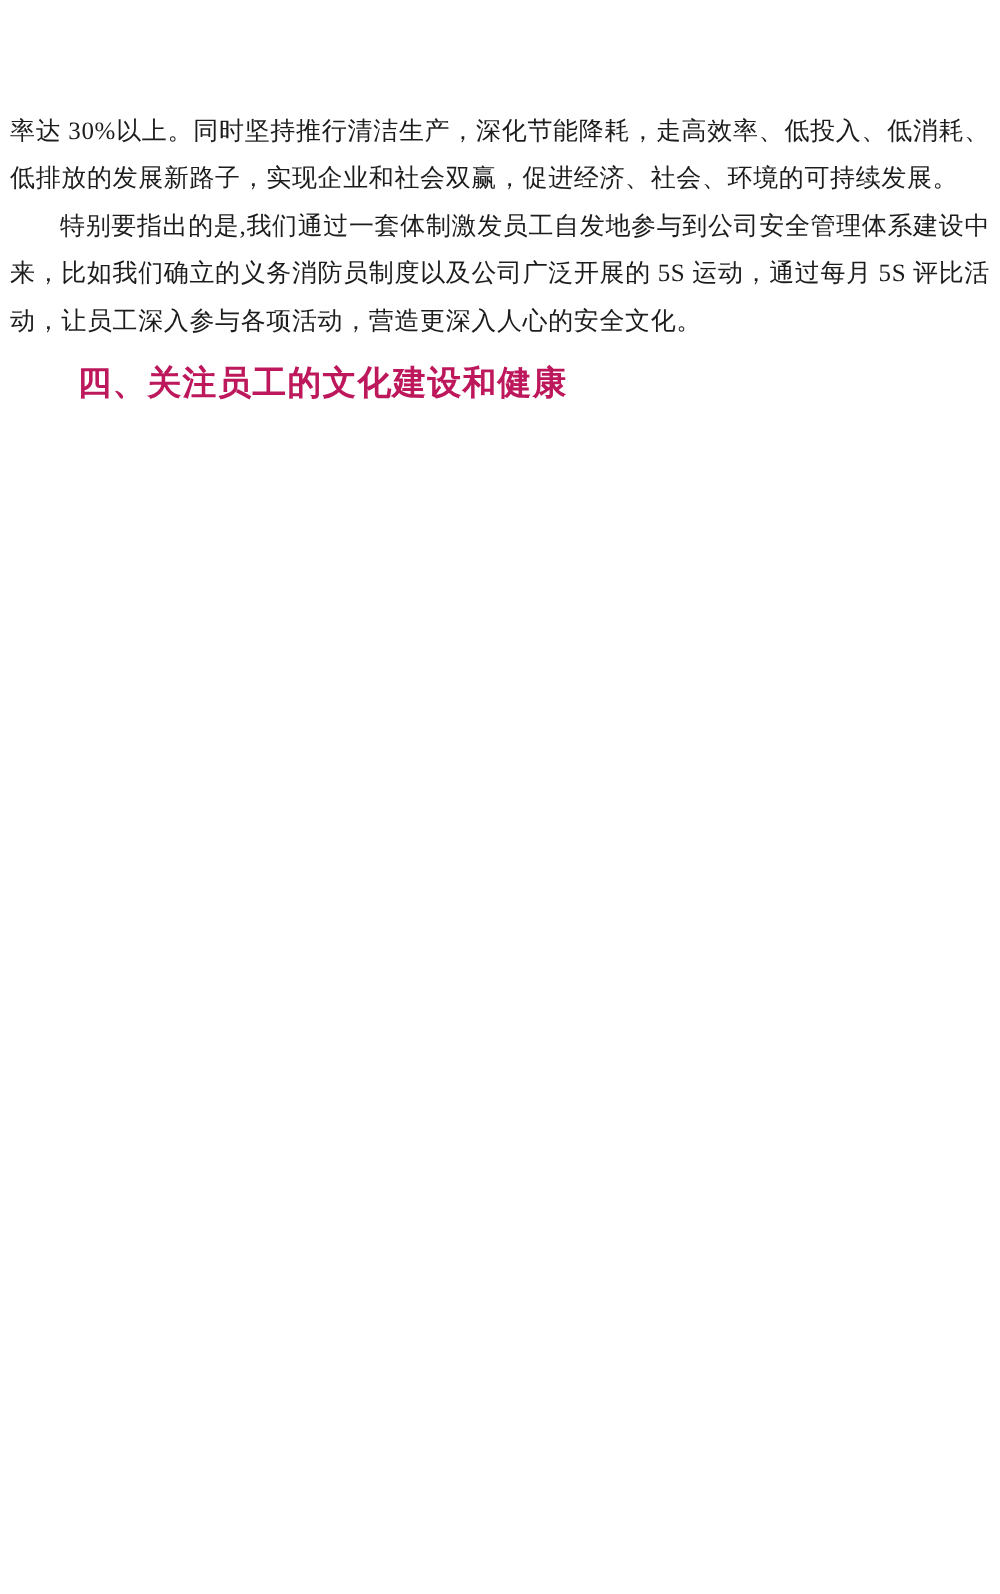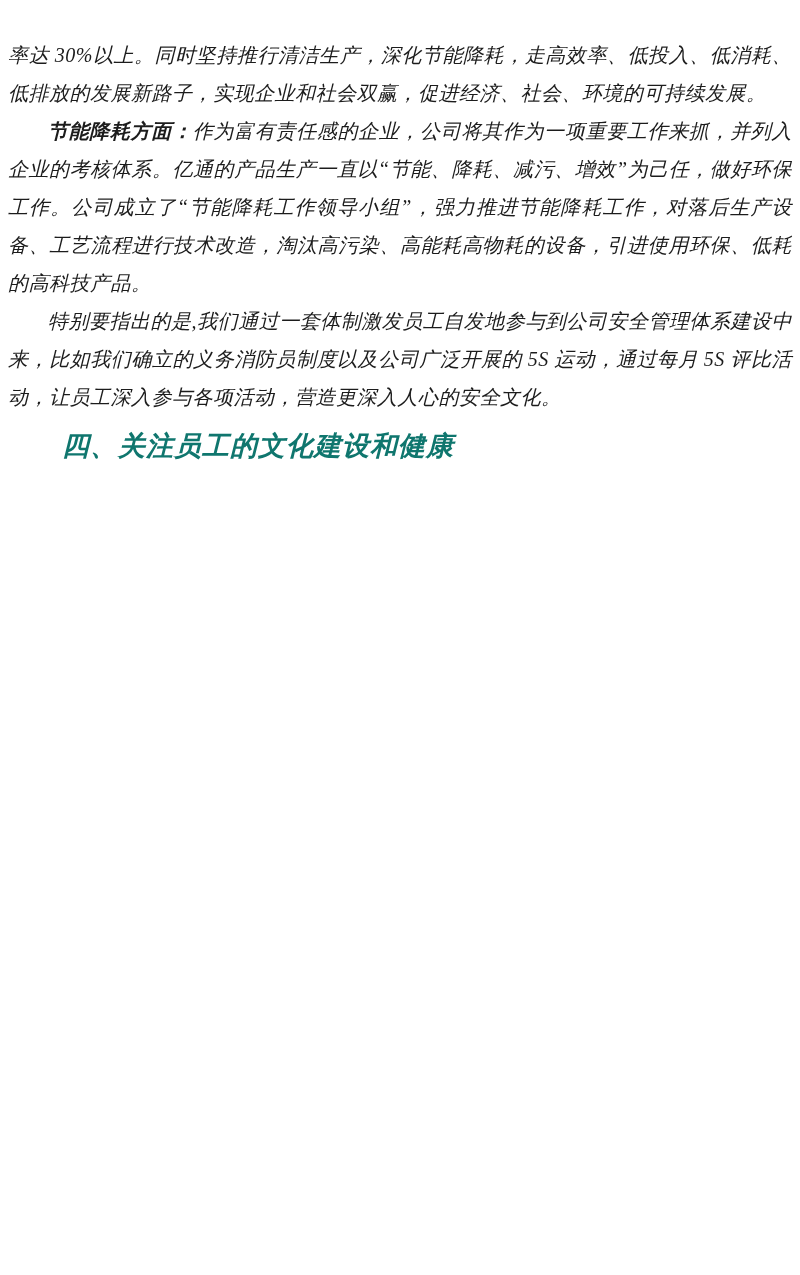--- a/index.html
+++ b/index.html
@@ -8,24 +8,23 @@
     background: #ffffff;
   }
   .page {
     position: relative;
     width: 800px;
     height: 1275px;
     margin: 0 auto;
     background: #ffffff;
     color: #1c1c1c;
     box-sizing: border-box;
-    padding: 36px 8px 0 8px;
+    padding: 86px 8px 0 8px;
     overflow: hidden;
     font-family: "Liberation Serif", "DejaVu Serif", serif;
-    font-style: italic;
   }
   p.body-para {
     margin: 0;
     font-size: 20px;
     line-height: 38px;
     text-align: justify;
     letter-spacing: 0.5px;
   }
   p.indent {
     text-indent: 2em;
@@ -34,41 +33,40 @@
     font-weight: bold;
   }
   h2.section-heading {
     margin: 9px 0 14px 0;
     padding-left: 54px;
     font-family: "Liberation Sans", "DejaVu Sans", sans-serif;
     font-weight: bold;
     font-size: 27px;
     line-height: 42px;
     letter-spacing: 1px;
-    color: #0f766e;
+    color: #be185d;
   }
   .footer {
     position: absolute;
     left: 0;
     right: 0;
     bottom: 14px;
     text-align: center;
     font-size: 16px;
     color: #1c1c1c;
     font-family: "Liberation Serif", "DejaVu Serif", serif;
   }
 </style>
 </head>
 <body>
 
 <div class="page">
 
   <p class="body-para">率达 30%以上。同时坚持推行清洁生产，深化节能降耗，走高效率、低投入、低消耗、低排放的发展新路子，实现企业和社会双赢，促进经济、社会、环境的可持续发展。</p>
 
-  <p class="body-para indent"><span class="lead">节能降耗方面：</span><span>作为富有责任感的企业，公司将其作为一项重要工作来抓，并列入企业的考核体系。亿通的产品生产一直以“节能、降耗、减污、增效”为己任，做好环保工作。公司成立了“节能降耗工作领导小组”，强力推进节能降耗工作，对落后生产设备、工艺流程进行技术改造，淘汰高污染、高能耗高物耗的设备，引进使用环保、低耗的高科技产品。</span></p>
 
 
   <p class="body-para indent">特别要指出的是,我们通过一套体制激发员工自发地参与到公司安全管理体系建设中来，比如我们确立的义务消防员制度以及公司广泛开展的 5S 运动，通过每月 5S 评比活动，让员工深入参与各项活动，营造更深入人心的安全文化。</p>
 
 
   <h2 class="section-heading">四、关注员工的文化建设和健康</h2>
 
 
 
 

